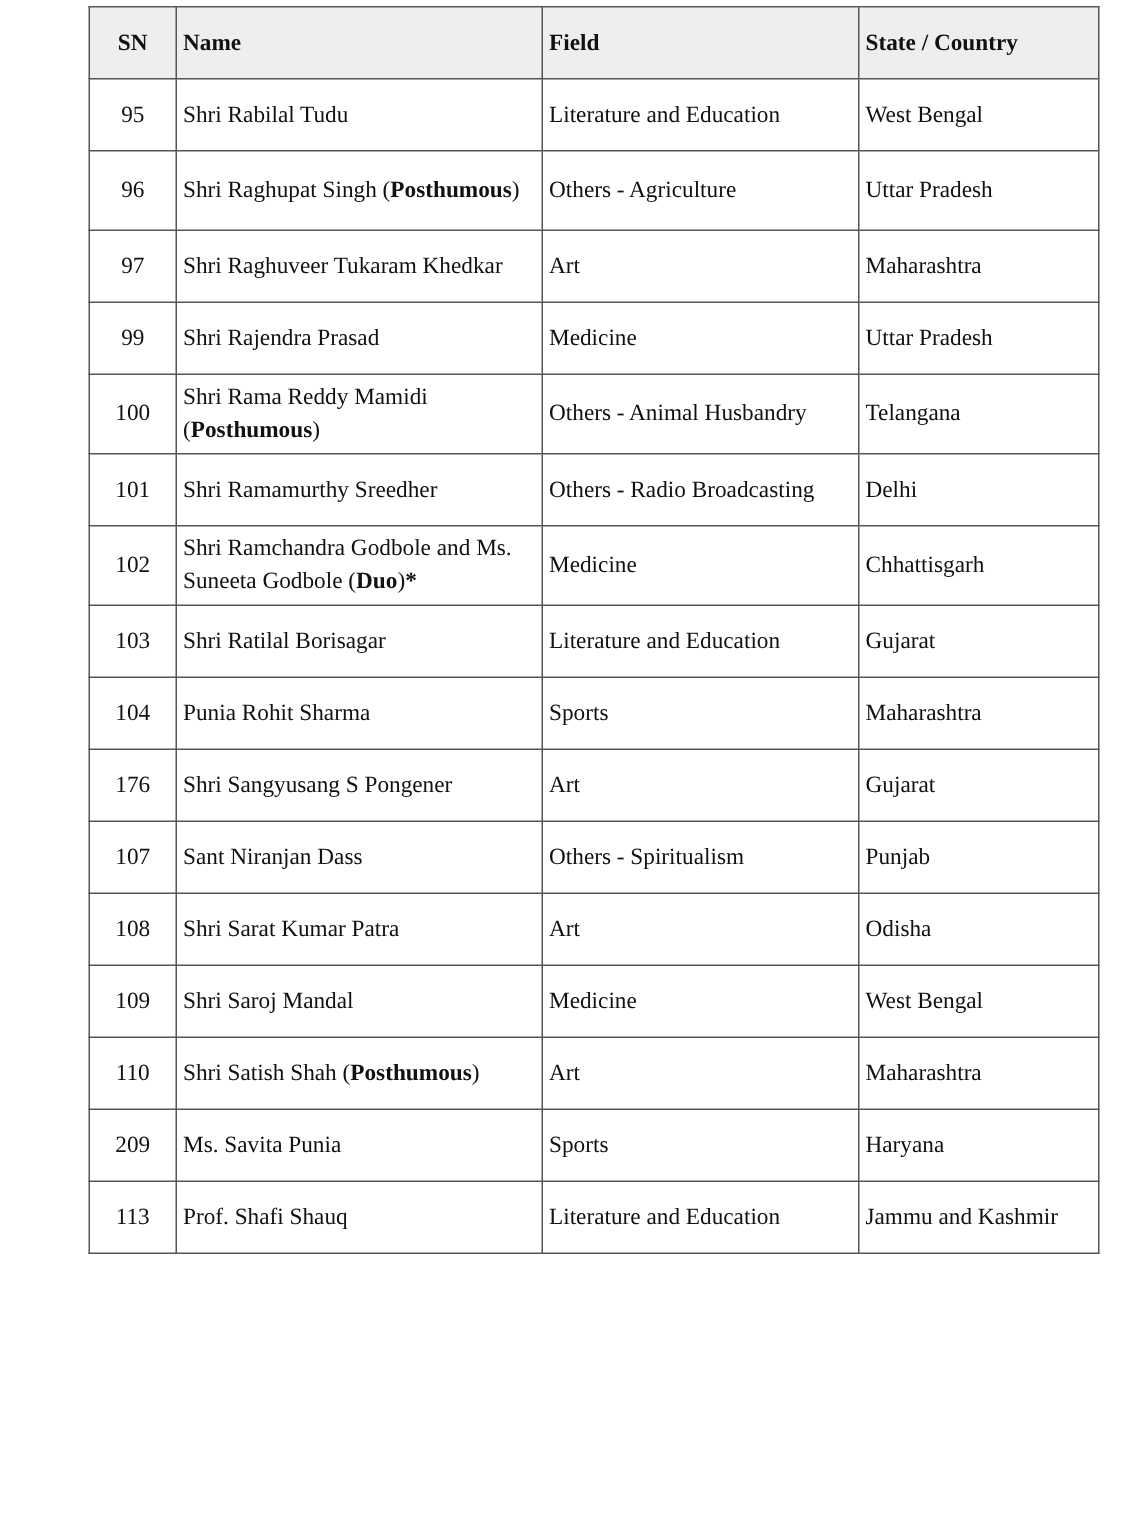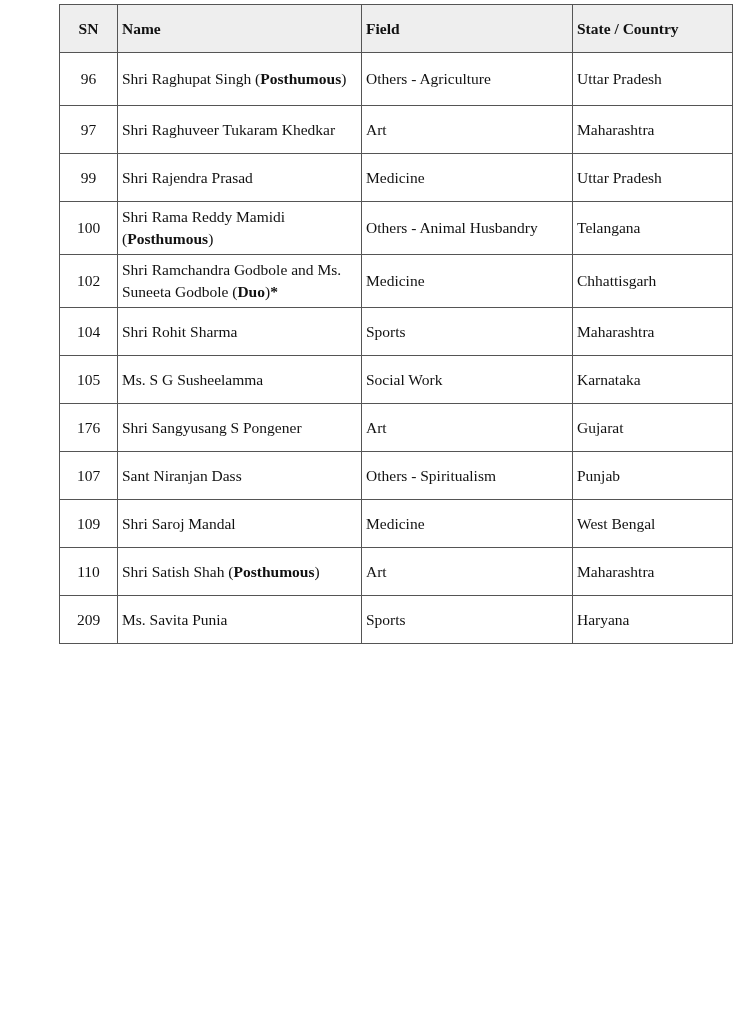--- a/index.html
+++ b/index.html
@@ -27,20 +27,26 @@
     </colgroup>
   <thead>
     <tr>
       <th class="sn">SN</th>
       <th>Name</th>
       <th>Field</th>
       <th>State / Country</th>
     </tr>
   </thead>
   <tbody id="tbody">
+      <tr class="single">
+        <td class="sn">95</td>
+        <td><span>Shri Rabilal Tudu</span></td>
+        <td>Literature and Education</td>
+        <td>West Bengal</td>
+      </tr>
       <tr class="double">
         <td class="sn">96</td>
         <td><span>Shri Raghupat Singh</span> (<b>Posthumous</b>)</td>
         <td>Others - Agriculture</td>
         <td>Uttar Pradesh</td>
       </tr>
       <tr class="single">
         <td class="sn">97</td>
         <td><span>Shri Raghuveer Tukaram Khedkar</span></td>
         <td>Art</td>
@@ -51,62 +57,80 @@
         <td><span>Shri Rajendra Prasad</span></td>
         <td>Medicine</td>
         <td>Uttar Pradesh</td>
       </tr>
       <tr class="double">
         <td class="sn">100</td>
         <td><span>Shri Rama Reddy Mamidi</span> (<b>Posthumous</b>)</td>
         <td>Others - Animal Husbandry</td>
         <td>Telangana</td>
       </tr>
+      <tr class="single">
+        <td class="sn">101</td>
+        <td><span>Shri Ramamurthy Sreedher</span></td>
+        <td>Others - Radio Broadcasting</td>
+        <td>Delhi</td>
+      </tr>
       <tr class="double">
         <td class="sn">102</td>
         <td><span>Shri Ramchandra Godbole and Ms. Suneeta Godbole</span> (<b>Duo</b>)<b>*</b></td>
         <td>Medicine</td>
         <td>Chhattisgarh</td>
       </tr>
       <tr class="single">
+        <td class="sn">103</td>
+        <td><span>Shri Ratilal Borisagar</span></td>
+        <td>Literature and Education</td>
+        <td>Gujarat</td>
+      </tr>
+      <tr class="single">
         <td class="sn">104</td>
-        <td><span>Shri Rohit Sharma</span></td>
+        <td><span>Punia Rohit Sharma</span></td>
         <td>Sports</td>
         <td>Maharashtra</td>
-      </tr>
-      <tr class="single">
-        <td class="sn">105</td>
-        <td><span>Ms. S G Susheelamma</span></td>
-        <td>Social Work</td>
-        <td>Karnataka</td>
       </tr>
       <tr class="single">
         <td class="sn">176</td>
         <td><span>Shri Sangyusang S Pongener</span></td>
         <td>Art</td>
         <td>Gujarat</td>
       </tr>
       <tr class="single">
         <td class="sn">107</td>
         <td><span>Sant Niranjan Dass</span></td>
         <td>Others - Spiritualism</td>
         <td>Punjab</td>
+      </tr>
+      <tr class="single">
+        <td class="sn">108</td>
+        <td><span>Shri Sarat Kumar Patra</span></td>
+        <td>Art</td>
+        <td>Odisha</td>
       </tr>
       <tr class="single">
         <td class="sn">109</td>
         <td><span>Shri Saroj Mandal</span></td>
         <td>Medicine</td>
         <td>West Bengal</td>
       </tr>
       <tr class="single">
         <td class="sn">110</td>
         <td><span>Shri Satish Shah</span> (<b>Posthumous</b>)</td>
         <td>Art</td>
         <td>Maharashtra</td>
       </tr>
       <tr class="single">
         <td class="sn">209</td>
         <td><span>Ms. Savita Punia</span></td>
         <td>Sports</td>
         <td>Haryana</td>
       </tr>
+      <tr class="single">
+        <td class="sn">113</td>
+        <td><span>Prof. Shafi Shauq</span></td>
+        <td>Literature and Education</td>
+        <td>Jammu and Kashmir</td>
+      </tr>
     </tbody>
 </table>
 
 </body></html>

